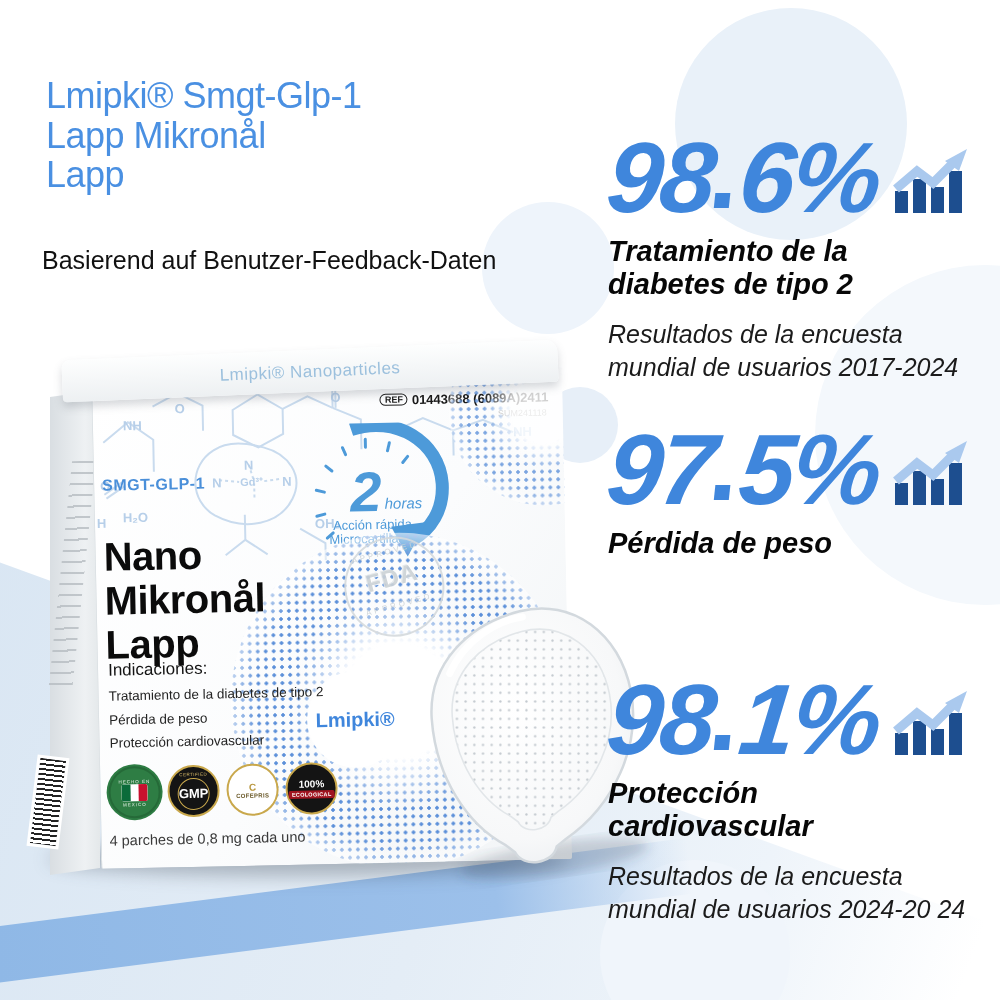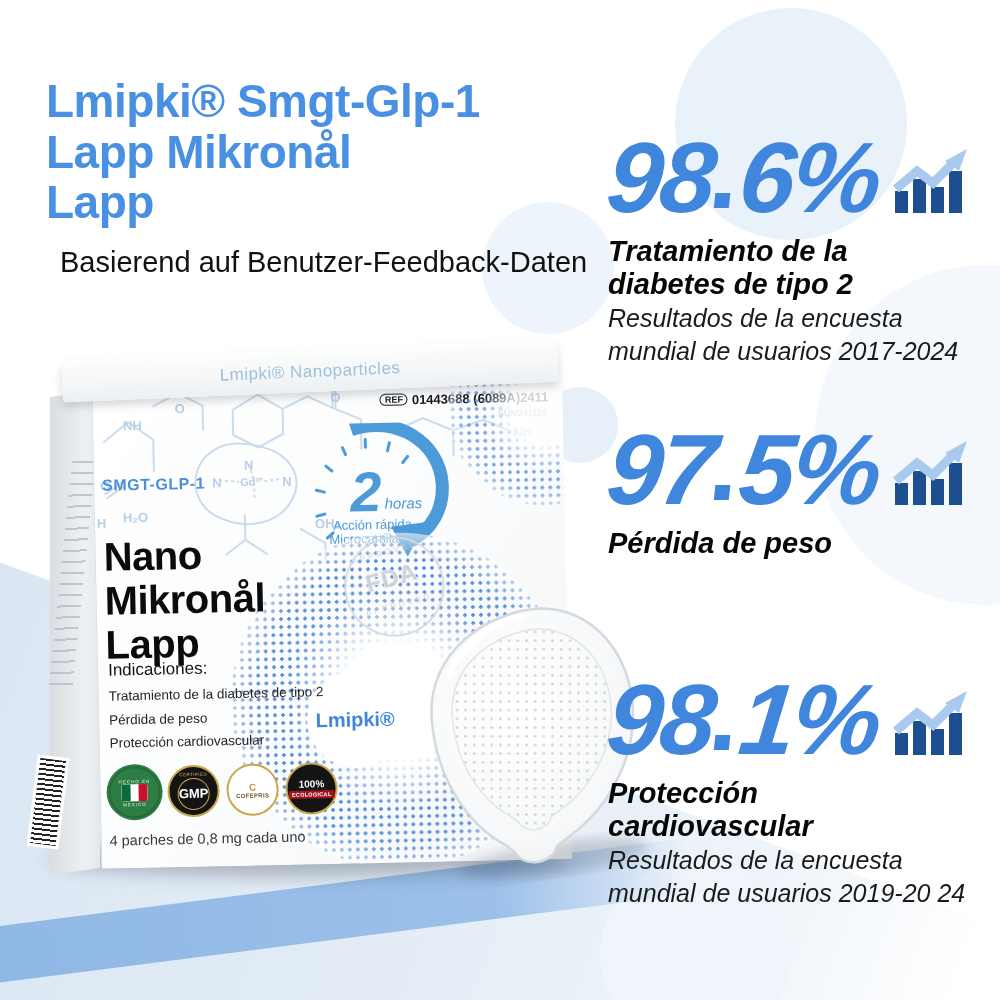--- a/index.html
+++ b/index.html
@@ -13,33 +13,33 @@
   .bg-stripe{left:-8px;top:927px;width:700px;height:56px;transform:rotate(-7.3deg);transform-origin:0 0;
     background:linear-gradient(to right,#8fb8e6 0%,#9cc0ea 72%,rgba(156,192,234,0) 100%);}
   .bg-circle{border-radius:50%;}
   .c1{left:675px;top:8px;width:232px;height:232px;background:#e9f1f9;}
   .c2{left:482px;top:202px;width:132px;height:132px;background:#eef4fb;}
   .c3{left:542px;top:387px;width:76px;height:76px;background:#e7eff8;}
   .c4{left:815px;top:265px;width:340px;height:340px;background:#f4f8fc;}
   .c5{left:600px;top:860px;width:190px;height:190px;background:#f0f5fb;}
 
   
-  .hero-title{left:46px;top:76px;color:#4a90e2;font-weight:bold;font-size:46px;line-height:1.1;letter-spacing:-0.5px;}
-  .hero-sub{left:60px;top:246px;color:#111;font-size:29px;}
+  .hero-title{left:46px;top:76px;color:#4a90e2;font-weight:normal;font-size:36px;line-height:1.1;letter-spacing:-0.5px;}
+  .hero-sub{left:42px;top:246px;color:#111;font-size:25px;}
 
   
   .stat{left:608px;width:382px;}
   .s1{top:130px;} .s2{top:422px;} .s3{top:672px;}
   .stat-value-row{display:flex;align-items:flex-end;gap:14px;}
   .stat-value{font-size:100px;font-weight:bold;font-style:italic;color:#3f86dc;
     letter-spacing:-3px;display:inline-block;transform:skewX(-6deg);line-height:0.95;white-space:nowrap;}
   .sq{display:inline-block;width:15px;height:15px;background:currentColor;margin:0 8px 4px 4px;}
   .trend{width:74px;height:68px;margin-bottom:10px;flex:0 0 auto;}
   .stat-label{margin-top:10px;font-size:29px;font-weight:bold;font-style:italic;color:#070707;line-height:1.15;max-width:352px;}
-  .stat-sub{font-size:25px;font-style:italic;color:#1b1b1b;line-height:1.32;max-width:372px;}
+  .stat-sub{margin-top:16px;font-size:25px;font-style:italic;color:#1b1b1b;line-height:1.32;max-width:372px;}
 
   
   .box-shadow{left:48px;top:842px;width:520px;height:34px;border-radius:50%;
     background:rgba(35,45,60,0.30);filter:blur(9px);}
   .box{left:36px;top:338px;width:532px;height:540px;}
   .box-flap{left:26px;top:12px;width:496px;height:42px;transform:rotate(-2.4deg);
     background:linear-gradient(#fdfefe,#edf0f2);border-radius:8px 12px 4px 4px;
     box-shadow:0 5px 9px rgba(90,100,110,0.25);text-align:center;line-height:44px;
     color:#9cc0dd;font-size:17px;letter-spacing:0.5px;}
   .box-side{left:14px;top:52px;width:50px;height:478px;transform:skewY(-8deg);transform-origin:top right;
@@ -306,14 +306,14 @@
     <svg class="trend" viewBox="0 0 74 68">
       <rect x="2" y="44" width="13" height="22" fill="#1d4e8f"></rect>
       <rect x="20" y="32" width="13" height="34" fill="#1d4e8f"></rect>
       <rect x="38" y="40" width="13" height="26" fill="#1d4e8f"></rect>
       <rect x="56" y="24" width="13" height="42" fill="#1d4e8f"></rect>
       <polyline points="3,42 24,24 40,36 60,16" fill="none" stroke="#aac9ee" stroke-width="9"></polyline>
       <polygon points="52,14 74,2 66,24" fill="#aac9ee"></polygon>
     </svg>
   </div>
   <div class="stat-label">Protección cardiovascular</div>
-  <div class="stat-sub">Resultados de la encuesta mundial de usuarios 2019-20 24</div>
+  <div class="stat-sub">Resultados de la encuesta mundial de usuarios 2024-20 24</div>
 </div>
 
 </body></html>

